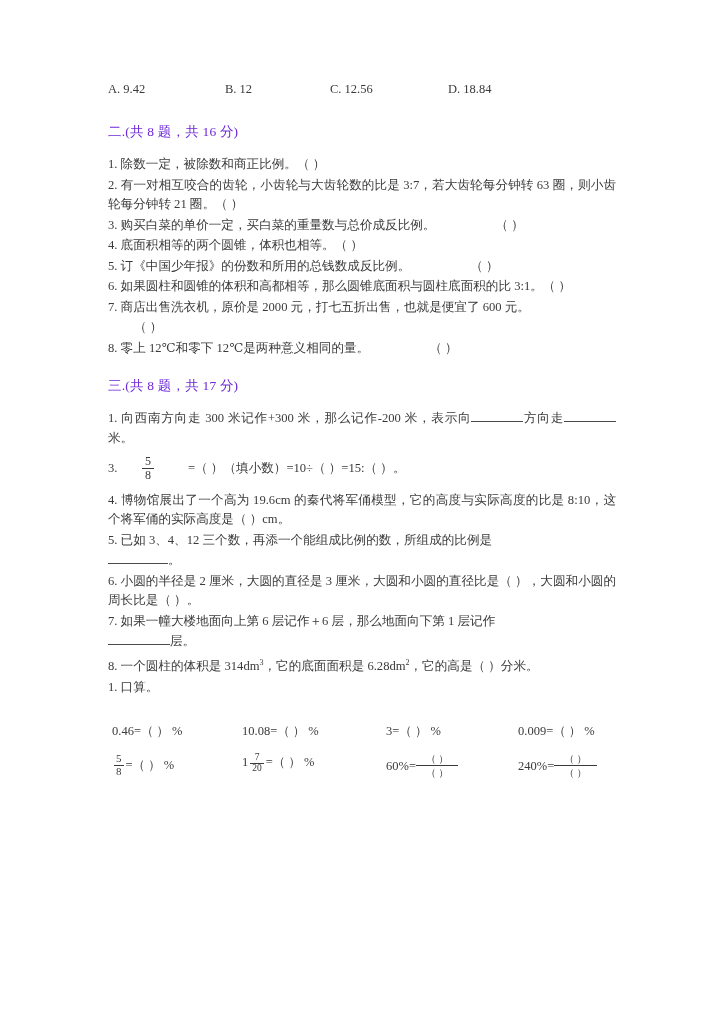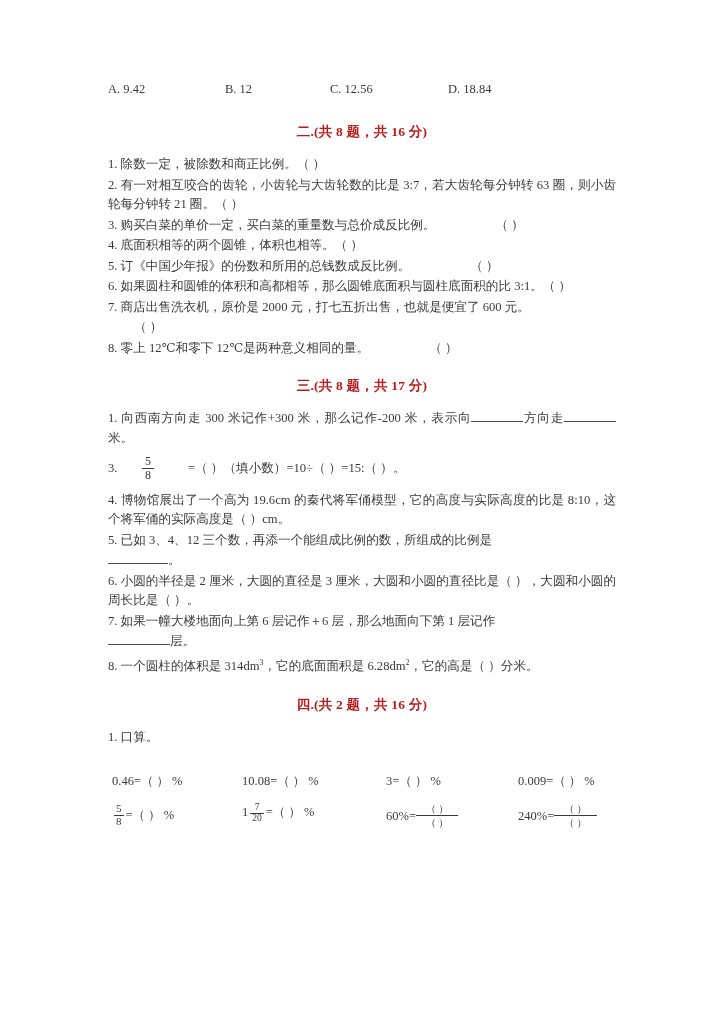--- a/index.html
+++ b/index.html
@@ -43,27 +43,26 @@
     position: absolute;
     top: 0;
   }
   .choice.c0 { left: 0px; }
   .choice.c1 { left: 117px; text-align: center; }
   .choice.c2 { left: 222px; }
   .choice.c3 { left: 340px; }
 
   
   .section-heading {
-    font-weight: bold;
+    font-weight: normal;
     font-size: 13.5px;
-    color: #b91c1c;
+    color: #6d28d9;
     margin-top: 19px;
     margin-bottom: 14px;
     letter-spacing: 0.2px;
-    text-align: center;
   }
 
   
   .q {
     font-size: 12.6px;
     line-height: 19.5px;
     color: #3a3a3a;
     margin: 0 0 1px 0;
     text-align: justify;
     text-justify: inter-ideograph;
@@ -202,21 +201,20 @@
       <span>7. 如果一幢大楼地面向上第 6 层记作＋6 层，那么地面向下第 1 层记作</span>
     </div>
     <div class="q">
       <span class="blank-u" style="width:62px"></span><span>层。</span>
     </div>
 
     <div class="q">
       <span>8. 一个圆柱的体积是 314dm</span><sup class="unit">3</sup><span>，它的底面面积是 6.28dm</span><sup class="unit">2</sup><span>，它的高是（        ）分米。</span>
     </div>
 
-    <div class="section-heading">四.(共 2 题，共 16 分)</div>
 
     <div class="q">1. 口算。</div>
 
     <div class="calc-block">
 
       <div class="calc-row">
         <span class="calc-cell k0">
           <span>0.46=</span><span>（      ）</span><span class="pct">%</span>
         </span>
         <span class="calc-cell k1">

